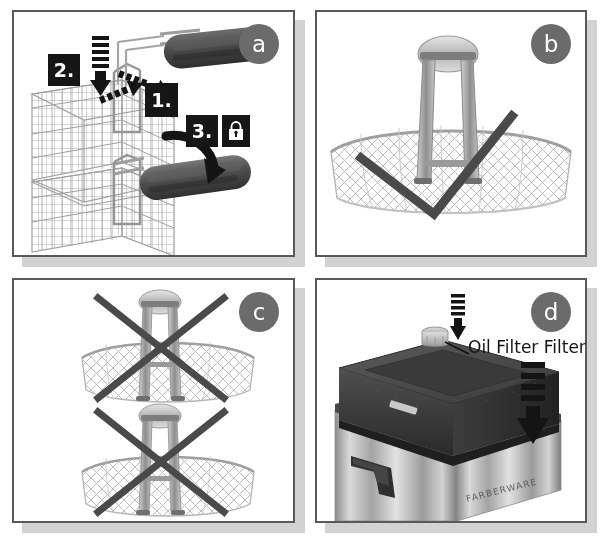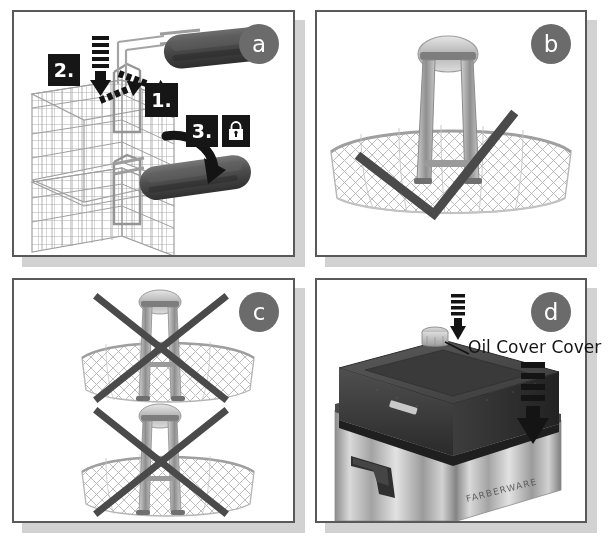--- a/index.html
+++ b/index.html
@@ -456,18 +456,18 @@
           <rect x="204" y="82" width="24" height="6"></rect>
           <rect x="204" y="93" width="24" height="6"></rect>
           <rect x="204" y="104" width="24" height="6"></rect>
           <rect x="204" y="115" width="24" height="6"></rect>
           <rect x="209" y="126" width="14" height="14"></rect>
           <path d="M200 138 L232 138 L216 164 Z"></path>
         </g>
       </svg>
     </div>
 
-    <div class="oil-label" style="left:151px; top:57px;">Oil Cover Cover</div>
+    <div class="oil-label" style="left:151px; top:57px;">Oil Filter Filter</div>
 
     <div class="badge" style="right:14px; top:12px;">d</div>
   </div>
 
 </div>
 
 </body></html>

